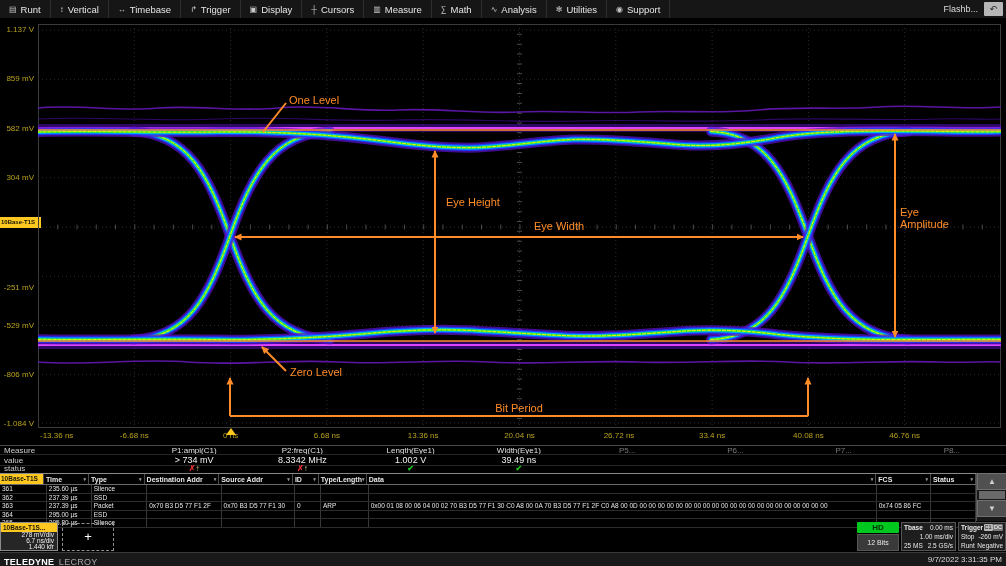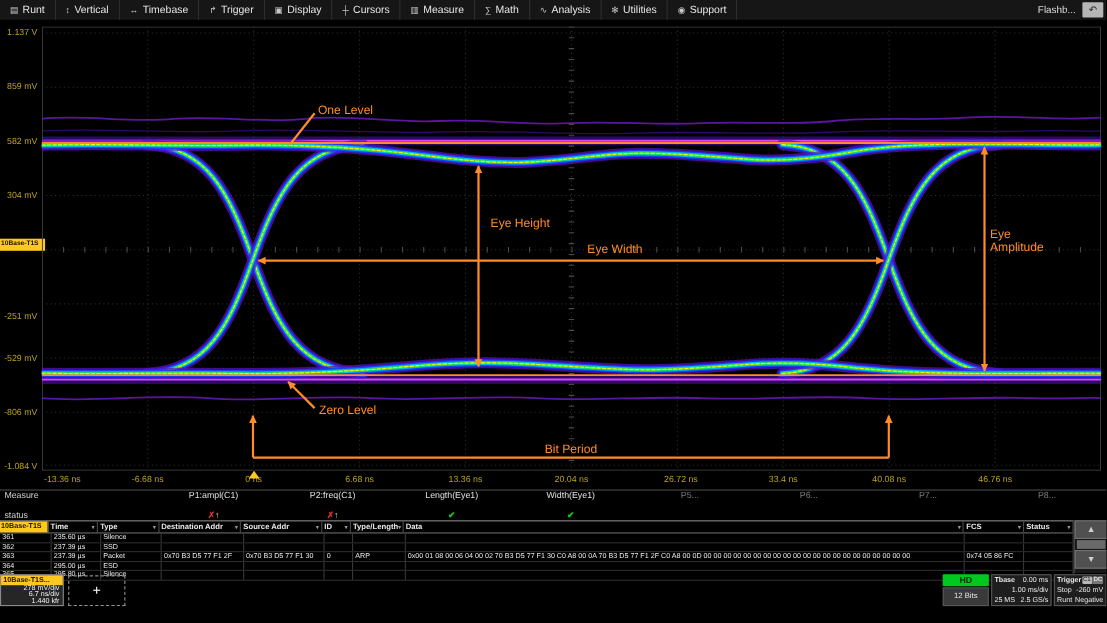--- a/index.html
+++ b/index.html
@@ -278,20 +278,31 @@
     <div class="mlabel-cell">Measure</div>
   <div class="mcell">P1:ampl(C1)</div>
       <div class="mcell">P2:freq(C1)</div>
       <div class="mcell">Length(Eye1)</div>
       <div class="mcell">Width(Eye1)</div>
       <div class="mcell dim">P5...</div>
       <div class="mcell dim">P6...</div>
       <div class="mcell dim">P7...</div>
       <div class="mcell dim">P8...</div>
     </div>
+  <div class="mrow" id="m-val">
+    <div class="mlabel-cell">value</div>
+  <div class="mcell">&gt; 734 mV</div>
+      <div class="mcell">8.3342 MHz</div>
+      <div class="mcell">1.002 V</div>
+      <div class="mcell">39.49 ns</div>
+      <div class="mcell"></div>
+      <div class="mcell"></div>
+      <div class="mcell"></div>
+      <div class="mcell"></div>
+    </div>
   <div class="mrow" id="m-stat">
     <div class="mlabel-cell">status</div>
   <div class="mcell"><span class="xg">✗</span><span class="xa">↑</span></div>
       <div class="mcell"><span class="xg">✗</span><span class="xa">↑</span></div>
       <div class="mcell"><span class="ok">✔</span></div>
       <div class="mcell"><span class="ok">✔</span></div>
       <div class="mcell"></div>
       <div class="mcell"></div>
       <div class="mcell"></div>
       <div class="mcell"></div>
@@ -442,13 +453,20 @@
     <div class="rowline">
       <span>Stop</span>
       <span>-260 mV</span>
     </div>
     <div class="rowline">
       <span>Runt</span>
       <span>Negative</span>
     </div>
   </div>
 
+  <div class="footer">
+    <span>
+      <span class="brand-bold">TELEDYNE</span>
+      <span class="brand-light">LECROY</span>
+    </span>
+    <span class="timestamp">9/7/2022 3:31:35 PM</span>
+  </div>
 </div>
 
 </body></html>

